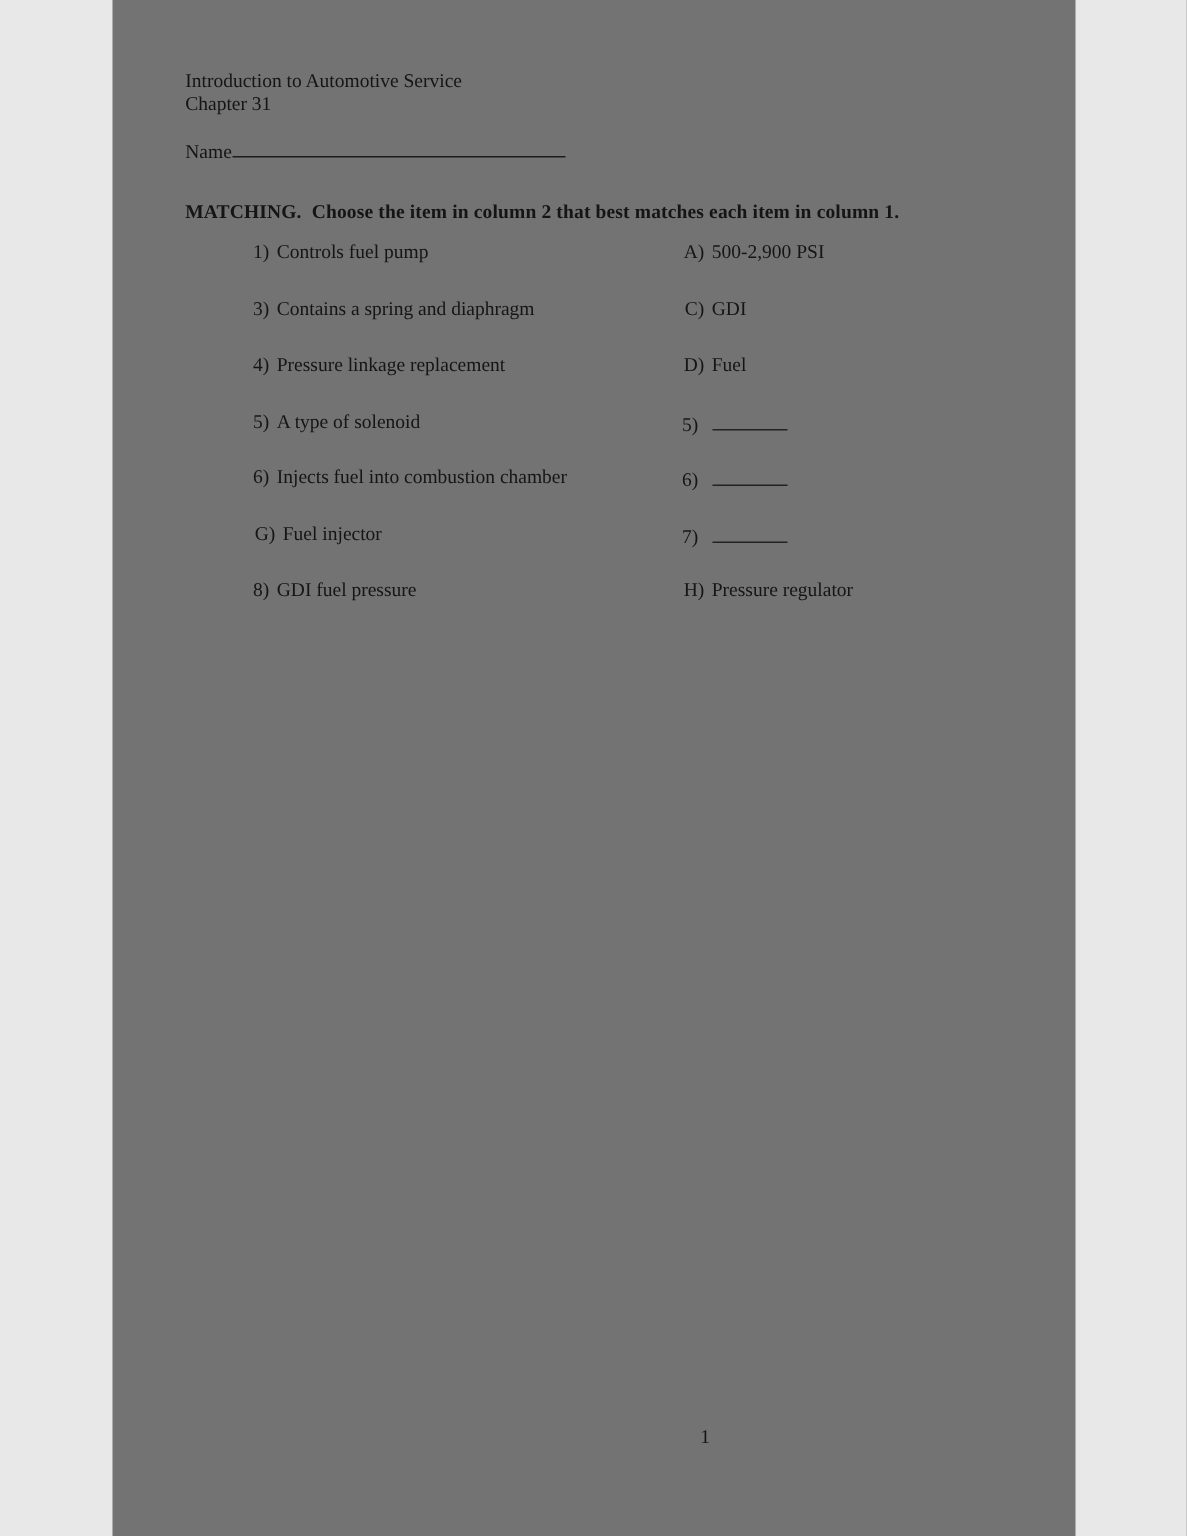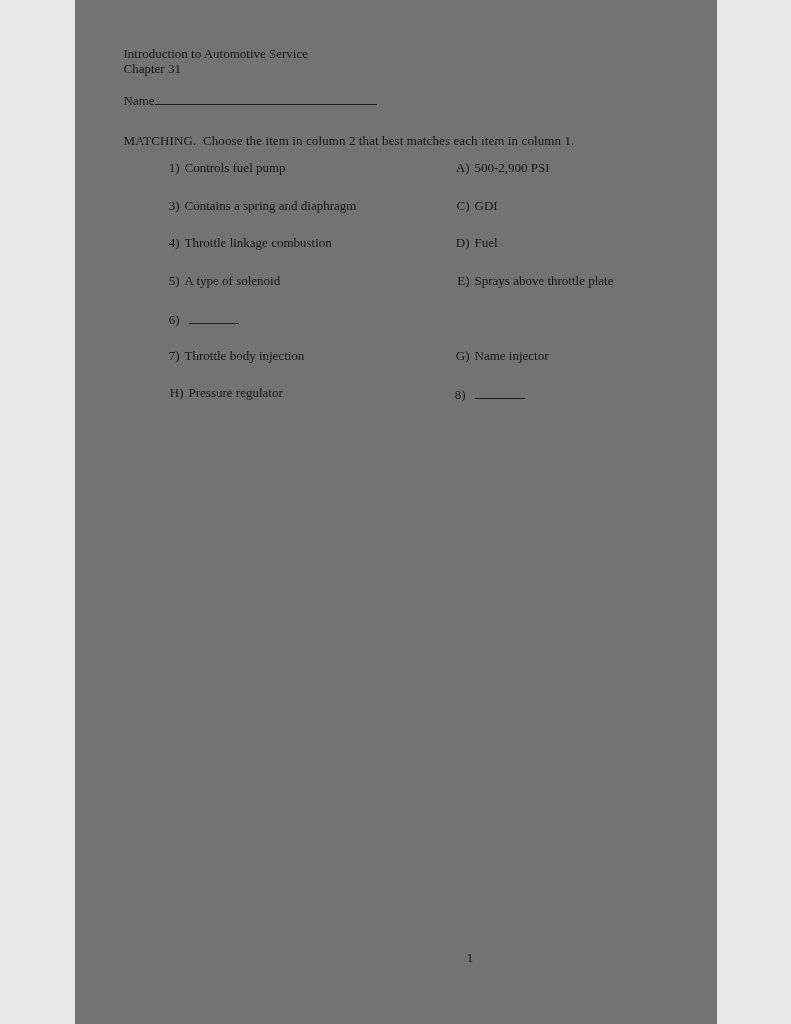--- a/index.html
+++ b/index.html
@@ -30,21 +30,21 @@
     display: inline-block;
     width: 222px;
     height: 13px;
     border-bottom: 1.2px solid #1c1c1c;
     vertical-align: baseline;
   }
   .instructions {
     position: absolute;
     left: 49px;
     top: 133px;
-    font-weight: normal;
+    font-weight: bold;
     white-space: pre-wrap;
     letter-spacing: 0.1px;
   }
   .rows {
     position: absolute;
     left: 0;
     top: 160px;
     width: 791px;
   }
   .match-row {
@@ -109,38 +109,38 @@
         <div><span class="c1num">1)</span><span>Controls fuel pump</span></div>
         <div><span class="c2letter">A)</span><span>500-2,900 PSI</span></div>
         <div><span class="ansnum">1)</span><span class="answer-blank"></span></div>
       </div>
       <div class="match-row">
         <div><span class="c1num">3)</span><span>Contains a spring and diaphragm</span></div>
         <div><span class="c2letter">C)</span><span>GDI</span></div>
         <div><span class="ansnum">3)</span><span class="answer-blank"></span></div>
       </div>
       <div class="match-row">
-        <div><span class="c1num">4)</span><span>Throttle linkage combustion</span></div>
+        <div><span class="c1num">4)</span><span>Pressure linkage replacement</span></div>
         <div><span class="c2letter">D)</span><span>Fuel</span></div>
         <div><span class="ansnum">4)</span><span class="answer-blank"></span></div>
       </div>
       <div class="match-row">
         <div><span class="c1num">5)</span><span>A type of solenoid</span></div>
-        <div><span class="c2letter">E)</span><span>Sprays above throttle plate</span></div>
         <div><span class="ansnum">5)</span><span class="answer-blank"></span></div>
       </div>
       <div class="match-row">
+        <div><span class="c1num">6)</span><span>Injects fuel into combustion chamber</span></div>
         <div><span class="ansnum">6)</span><span class="answer-blank"></span></div>
       </div>
       <div class="match-row">
-        <div><span class="c1num">7)</span><span>Throttle body injection</span></div>
-        <div><span class="c2letter">G)</span><span>Name injector</span></div>
+        <div><span class="c2letter">G)</span><span>Fuel injector</span></div>
         <div><span class="ansnum">7)</span><span class="answer-blank"></span></div>
       </div>
       <div class="match-row">
+        <div><span class="c1num">8)</span><span>GDI fuel pressure</span></div>
         <div><span class="c2letter">H)</span><span>Pressure regulator</span></div>
         <div><span class="ansnum">8)</span><span class="answer-blank"></span></div>
       </div>
     </div>
 
   <div class="footer">
     <span>1</span>
   </div>
 
 </div>

